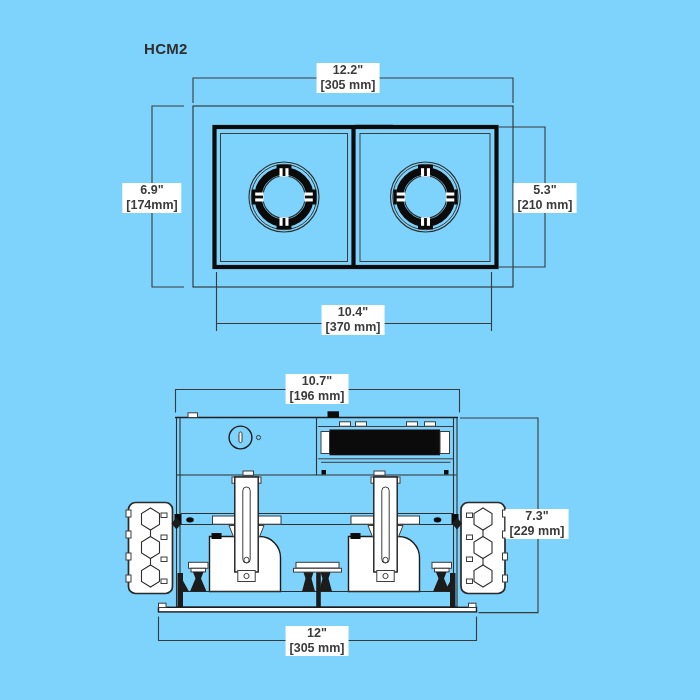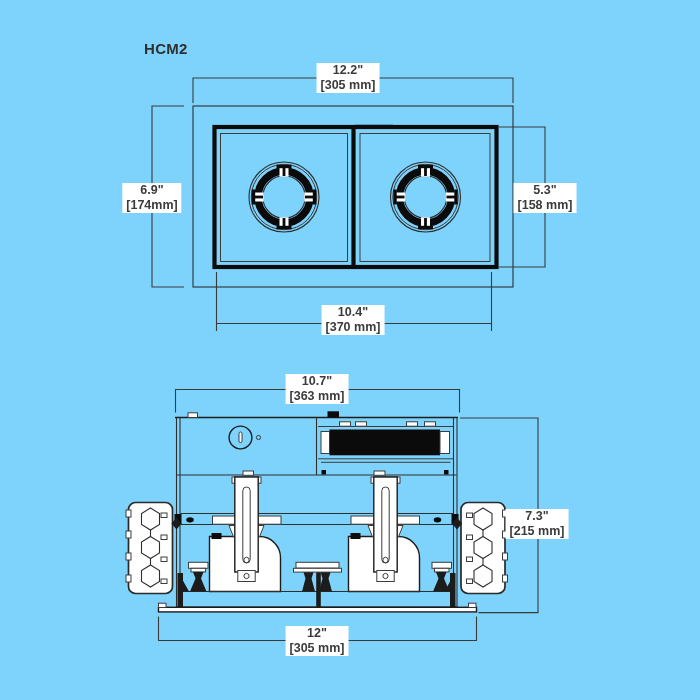--- a/index.html
+++ b/index.html
@@ -271,31 +271,31 @@
   <div class="dim-label" style="left:348px;top:78px">
     <span>12.2"</span>
     <span>[305 mm]</span>
   </div>
   <div class="dim-label" style="left:152px;top:198px">
     <span>6.9"</span>
     <span>[174mm]</span>
   </div>
   <div class="dim-label" style="left:545px;top:198px">
     <span>5.3"</span>
-    <span>[158 mm]</span>
+    <span>[210 mm]</span>
   </div>
   <div class="dim-label" style="left:353px;top:320px">
     <span>10.4"</span>
     <span>[370 mm]</span>
   </div>
   <div class="dim-label" style="left:317px;top:389px">
     <span>10.7"</span>
-    <span>[363 mm]</span>
+    <span>[196 mm]</span>
   </div>
   <div class="dim-label" style="left:537px;top:524px">
     <span>7.3"</span>
-    <span>[215 mm]</span>
+    <span>[229 mm]</span>
   </div>
   <div class="dim-label" style="left:317px;top:641px">
     <span>12"</span>
     <span>[305 mm]</span>
   </div>
 </div>
 
 </body></html>

